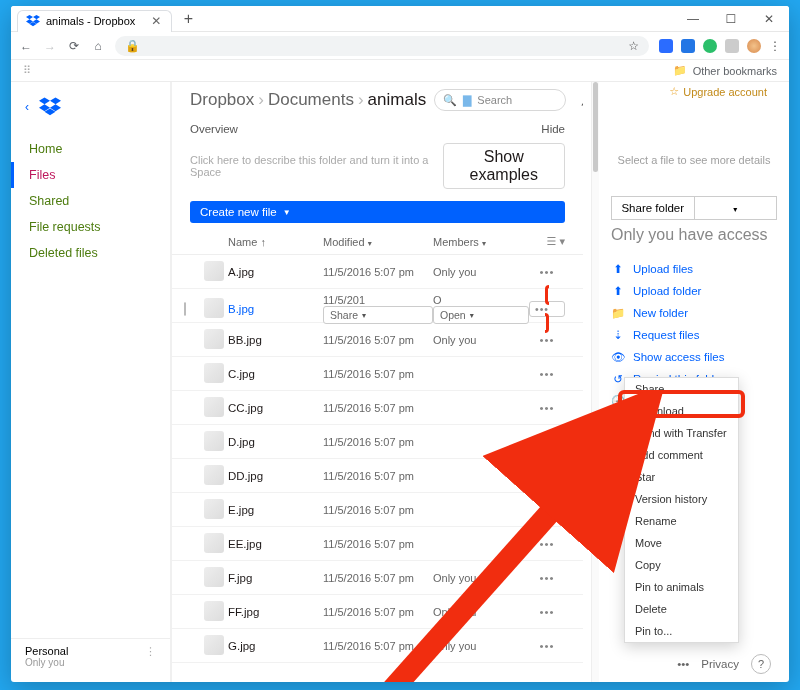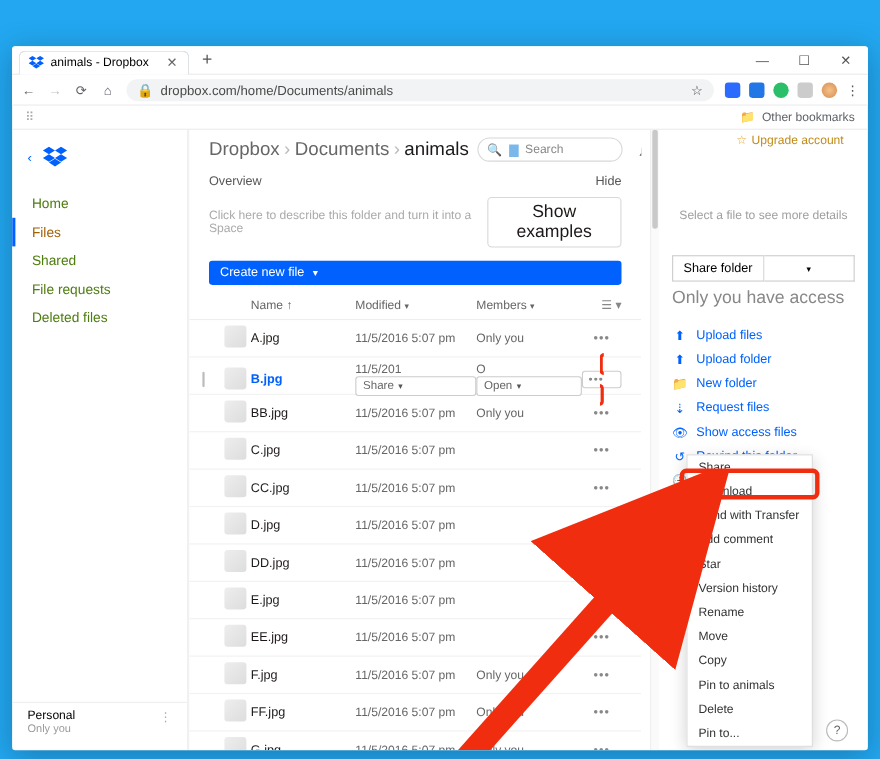--- a/index.html
+++ b/index.html
@@ -1,17 +1,17 @@
 <!DOCTYPE html>
 <html><head>
 <meta charset="utf-8">
 <style>
   * { box-sizing: border-box; margin: 0; padding: 0; font-family: -apple-system, BlinkMacSystemFont, "Segoe UI", Helvetica, Arial, sans-serif; }
   body { width: 800px; height: 690px; background: #22a7f0; overflow: hidden; position: relative; }
-  .desktop { position: absolute; inset: 0; background: linear-gradient(180deg, #22a7f0 0%, #22a7f0 100%); margin-top: 36px; }
+  .desktop { position: absolute; inset: 0; background: linear-gradient(180deg, #22a7f0 0%, #22a7f0 100%); }
   .window { position: absolute; left: 11px; top: 6px; right: 11px; bottom: 8px; background: #fff; border-radius: 3px; box-shadow: 0 6px 28px rgba(0,0,0,.25); display: flex; flex-direction: column; overflow: hidden; }
   .titlebar { height: 26px; background: #fff; border-bottom: 1px solid #e7e7e7; display: flex; align-items: center; padding: 0 6px; font-size: 11px; }
   .tab { display: flex; align-items: center; gap: 6px; height: 22px; padding: 0 10px 0 8px; border: 1px solid #dcdfe3; border-bottom: none; border-radius: 6px 6px 0 0; background: #fff; margin-top: 4px; }
   .tab .favicon { width: 14px; height: 14px; }
   .tab .close-x { color: #666; font-size: 12px; margin-left: 10px; }
   .newtab { width: 20px; text-align: center; color: #555; font-size: 16px; margin-left: 6px; }
   .winctrls { margin-left: auto; display: flex; gap: 10px; color: #555; }
   .winctrls span { width: 28px; text-align: center; font-size: 12px; }
   .toolbar { height: 28px; background: #fff; border-bottom: 1px solid #ececec; display: flex; align-items: center; padding: 0 8px; gap: 10px; font-size: 12px; color: #5f6368; }
   .toolbar .icon { width: 14px; height: 14px; display: inline-flex; align-items: center; justify-content: center; }
@@ -20,21 +20,21 @@
   .extbar { display: flex; gap: 8px; align-items: center; }
   .ext-ic { width:14px; height:14px; border-radius:3px; }
   .bookmarkbar { height: 22px; border-bottom: 1px solid #ececec; display: flex; align-items: center; justify-content: flex-end; padding: 0 12px; font-size: 11px; color: #5f6368; gap: 6px; }
   .content { flex: 1; display: flex; overflow: hidden; }
   
   .sb { width: 160px; border-right: 1px solid #f0f0f0; padding-top: 10px; position: relative; }
   .logo { display: flex; align-items: center; gap: 10px; padding: 4px 14px 18px; }
   .chev { color: #0061fe; font-size: 12px; }
   .nav { font-size: 12.5px; }
   .nav a { display: block; padding: 6px 18px; color: #4d7c0f; text-decoration: none; }
-  .nav a.active { color: #a16207; border-left: 3px solid #0061fe; padding-left: 15px; }
+  .nav a.active { color: #be185d; border-left: 3px solid #0061fe; padding-left: 15px; }
   .sb-foot { position: absolute; bottom: 8px; left: 0; right: 0; padding: 6px 14px; border-top: 1px solid #eee; font-size: 11px; display:flex; align-items:flex-start; justify-content:space-between;}
   .sb-foot .sub { color: #9a9a9a; font-size: 10px; }
   
   .main { flex: 1; display: flex; overflow: hidden; border-left: 1px solid #f0f0f0; }
   .center { flex: 1; display: flex; flex-direction: column; overflow: hidden; border-right: 8px solid #fff; position: relative; }
   .scrollbar { width: 8px; background: #fafafa; border-left: 1px solid #eee; position: relative; }
   .scrollbar .thumb { position: absolute; left: 1px; right: 1px; top: 0; height: 90px; background: #c9c9c9; border-radius: 3px; }
   .rightcol { width: 190px; padding:  48px 12px 12px 12px; font-size: 11.5px; color: #1e1919; }
   .upg { position: absolute; right: 22px; top: 3px; font-size: 11px; color: #c28a19; display:flex; align-items:center; gap:4px; }
   .header { display: flex; align-items: center; padding: 7px 18px 10px; gap: 8px; position: relative; }
@@ -46,21 +46,21 @@
   .bell { width: 22px; height: 22px; display:flex;align-items:center;justify-content:center; color:#555;}
   .ovrow { display: flex; align-items: center; justify-content: space-between; padding: 2px 18px 8px; font-size: 11.5px; color: #555; }
   .ovrow a { color: #555; text-decoration: none; }
   .descrow { display: flex; align-items: center; gap: 10px; padding: 0 18px 12px; font-size: 11px; color: #aaa; }
   .btn-outline { border: 1px solid #d8d8d8; background: #fff; border-radius: 4px; padding: 4px 10px; font-size: 16px; color: #1e1919; }
   .btn-primary { background: #0061fe; color: #fff; border: none; border-radius: 3px; padding: 5px 10px; font-size: 11.5px; display:flex; align-items:center; gap:6px; margin: 0 18px 6px; }
   .thead { display: grid; grid-template-columns: 24px 24px 1fr 110px 96px 36px; align-items: center; padding: 6px 18px 6px 8px; font-size: 11px; color: #666; border-bottom: 1px solid #eee; }
   .rows { flex: 1; overflow: hidden; }
   .row { display: grid; grid-template-columns: 24px 24px 1fr 110px 96px 36px; align-items: center; padding: 0 18px 0 8px; height: 34px; font-size: 11.5px; color: #1e1919; border-bottom: 1px solid #f1f1f1; position: relative; }
   .row .nm { white-space: nowrap; overflow: hidden; text-overflow: ellipsis; }
-  .row .nm.link { color: #0061fe; font-weight: bold; }
+  .row .nm.link { color: #0061fe; }
   .row .mod, .row .mem { color: #666; font-size: 11px; }
   .thumb-ic { width: 20px; height: 20px; border-radius: 3px; background: linear-gradient(135deg,#eee,#ddd); display:inline-block; }
   .dots { color: #888; letter-spacing: 1px; text-align: center; }
   .ck { width: 13px; height: 13px; border: 1px solid #bbb; border-radius: 2px; margin-left: 4px; }
   .ha-btn { border:1px solid #ccc; border-radius:3px; font-size:10.5px; padding: 2px 6px; display:flex; align-items:center; gap:4px; background:#fff; }
   .ha-btn .car { font-size: 8px; color:#555;}
   .box-red { border: 3px solid #f12d0f; border-radius: 4px; padding: 1px; }
 
   .ctxmenu { position: absolute; left: 452px; top: 295px; width: 115px; background: #fff; border: 1px solid #dcdcdc; box-shadow: 0 4px 14px rgba(0,0,0,.18); font-size: 11px; z-index: 50; }
   .ctxmenu .it { padding: 5px 10px; color: #333; white-space: nowrap; }
@@ -99,21 +99,20 @@
     </div>
   </div>
 
   <div class="toolbar">
     <span class="icon">←</span>
     <span class="icon" style="opacity:.4">→</span>
     <span class="icon">⟳</span>
     <span class="icon">⌂</span>
     <div class="omnibox">
       <span class="lock">🔒</span>
-      <span>dropbox.com/home/Documents/animals</span>
       <span style="margin-left:auto">☆</span>
     </div>
     <div class="extbar">
       <span class="ext-ic" style="background:#2b6cff"></span>
       <span class="ext-ic" style="background:#2376e5"></span>
       <span class="ext-ic" style="background:#2bbf6a;border-radius:50%"></span>
       <span class="ext-ic" style="background:#ccc"></span>
       <span class="ext-ic" style="border-radius:50%;background:radial-gradient(circle,#f3c28a,#d88b4f)"></span>
       <span style="color:#555">⋮</span>
     </div>

